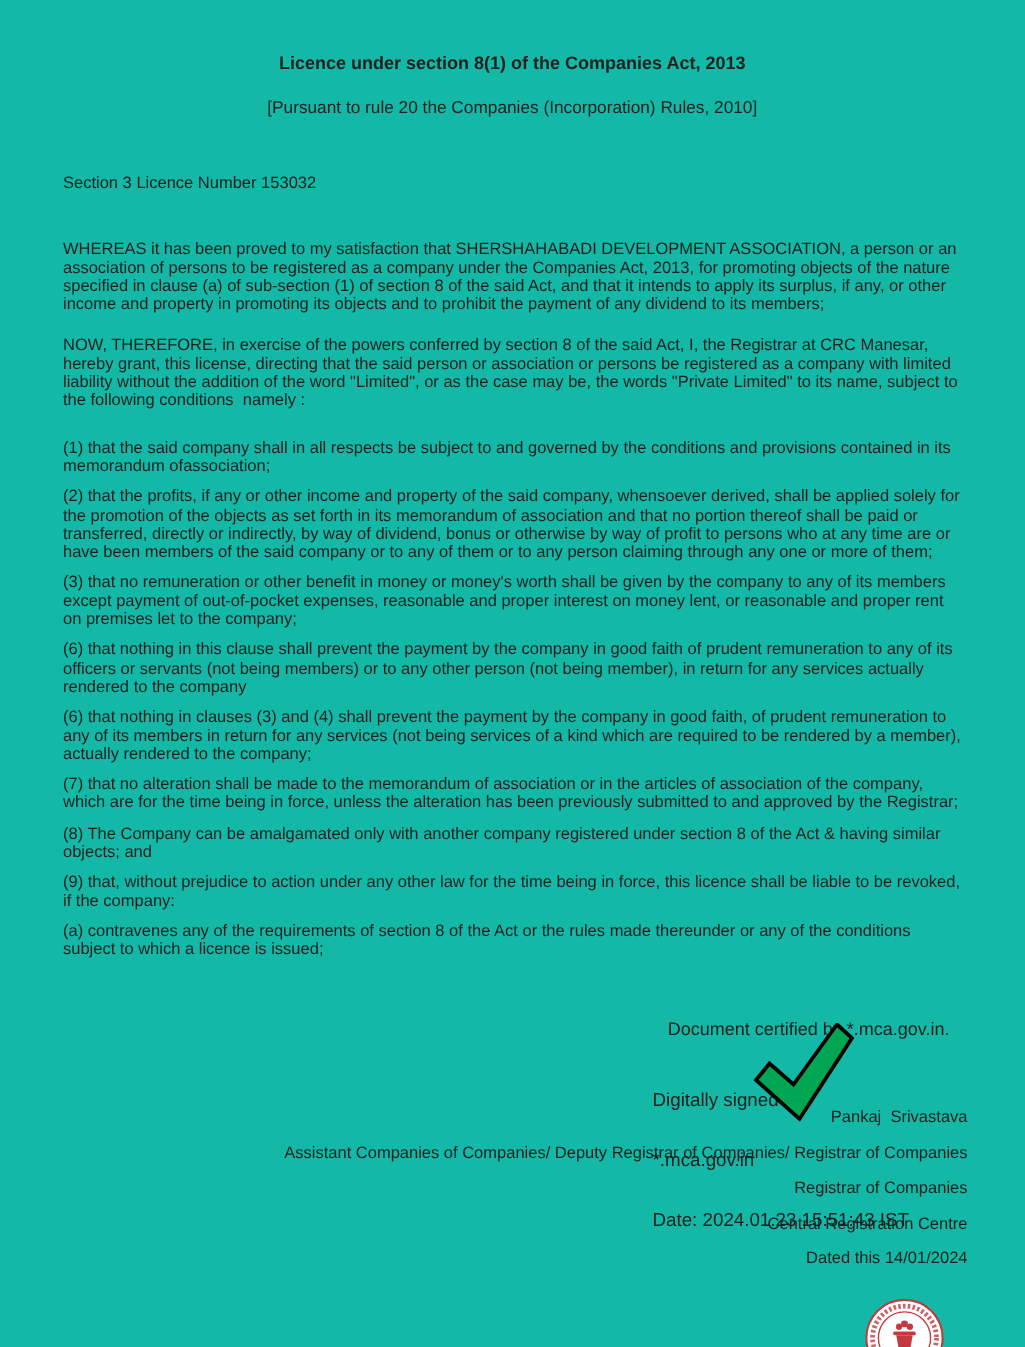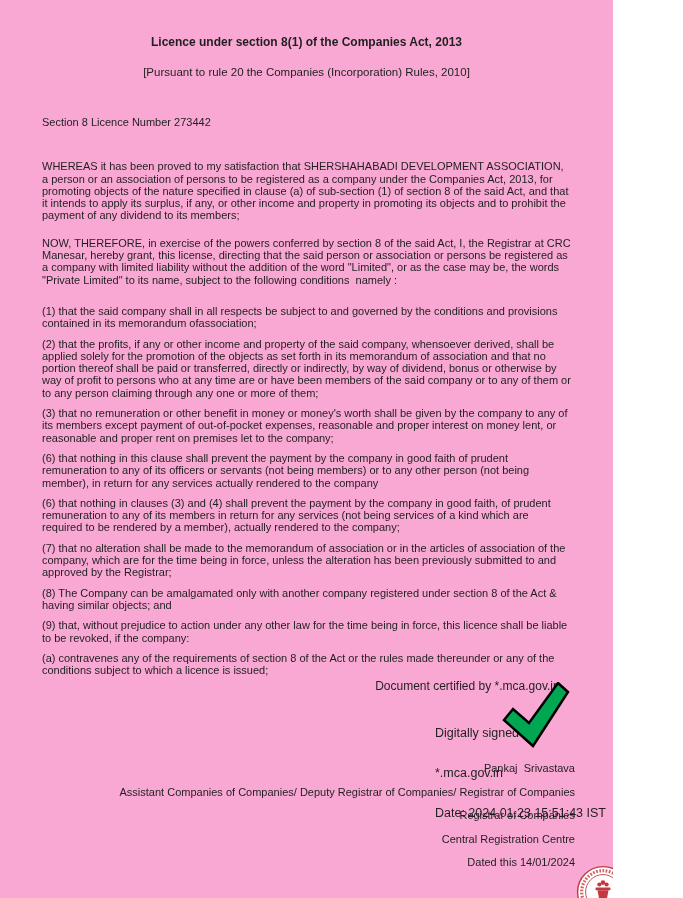--- a/index.html
+++ b/index.html
@@ -1,20 +1,20 @@
 <!DOCTYPE html>
 <html><head>
 <meta charset="utf-8">
 <style>
   html, body { margin: 0; padding: 0; background: #ffffff; }
   .page {
     position: relative;
-    width: 613px;
+    width: 683px;
     height: 898px;
-    background: #f9a8d4;
+    background: #14b8a6;
     overflow: hidden;
     font-family: "Liberation Sans", "DejaVu Sans", sans-serif;
     color: #1f1f1f;
     font-size: 11px;
     line-height: 12.3px;
   }
   .content { padding: 36px 42px 0 42px; }
   .doc-title {
     text-align: center;
     font-weight: bold;
@@ -47,36 +47,36 @@
     left: 435px;
     top: 701px;
     font-size: 12.5px;
     line-height: 13.2px;
     white-space: pre-wrap;
   }
   .checkmark { position: absolute; left: 501px; top: 682px; }
   .officials {
     position: absolute;
     right: 38px;
-    top: 762px;
+    top: 739px;
     text-align: right;
     font-size: 11px;
     line-height: 13px;
   }
   .officials .line { margin-bottom: 10.5px; white-space: pre-wrap; }
   .seal { position: absolute; left: 576px; top: 865px; }
 </style>
 </head>
 <body>
 
 <div class="page">
   <div class="content">
     <div class="doc-title">Licence under section 8(1) of the Companies Act, 2013</div>
     <div class="doc-subtitle">[Pursuant to rule 20 the Companies (Incorporation) Rules, 2010]</div>
-    <div class="licence-no">Section 8 Licence Number 273442</div>
+    <div class="licence-no">Section 3 Licence Number 153032</div>
 
     <p class="para mb-md">WHEREAS it has been proved to my satisfaction that SHERSHAHABADI DEVELOPMENT ASSOCIATION, a person or an association of persons to be registered as a company under the Companies Act, 2013, for promoting objects of the nature specified in clause (a) of sub-section (1) of section 8 of the said Act, and that it intends to apply its surplus, if any, or other income and property in promoting its objects and to prohibit the payment of any dividend to its members;</p>
     <p class="para mb-lg">NOW, THEREFORE, in exercise of the powers conferred by section 8 of the said Act, I, the Registrar at CRC Manesar, hereby grant, this license, directing that the said person or association or persons be registered as a company with limited liability without the addition of the word "Limited", or as the case may be, the words "Private Limited" to its name, subject to the following conditions  namely :</p>
     <p class="para">(1) that the said company shall in all respects be subject to and governed by the conditions and provisions contained in its memorandum ofassociation;</p>
     <p class="para">(2) that the profits, if any or other income and property of the said company, whensoever derived, shall be applied solely for the promotion of the objects as set forth in its memorandum of association and that no portion thereof shall be paid or transferred, directly or indirectly, by way of dividend, bonus or otherwise by way of profit to persons who at any time are or have been members of the said company or to any of them or to any person claiming through any one or more of them;</p>
     <p class="para">(3) that no remuneration or other benefit in money or money's worth shall be given by the company to any of its members except payment of out-of-pocket expenses, reasonable and proper interest on money lent, or reasonable and proper rent on premises let to the company;</p>
     <p class="para">(6) that nothing in this clause shall prevent the payment by the company in good faith of prudent remuneration to any of its officers or servants (not being members) or to any other person (not being member), in return for any services actually rendered to the company</p>
     <p class="para">(6) that nothing in clauses (3) and (4) shall prevent the payment by the company in good faith, of prudent remuneration to any of its members in return for any services (not being services of a kind which are required to be rendered by a member), actually rendered to the company;</p>
     <p class="para">(7) that no alteration shall be made to the memorandum of association or in the articles of association of the company, which are for the time being in force, unless the alteration has been previously submitted to and approved by the Registrar;</p>
     <p class="para">(8) The Company can be amalgamated only with another company registered under section 8 of the Act &amp; having similar objects; and</p>

